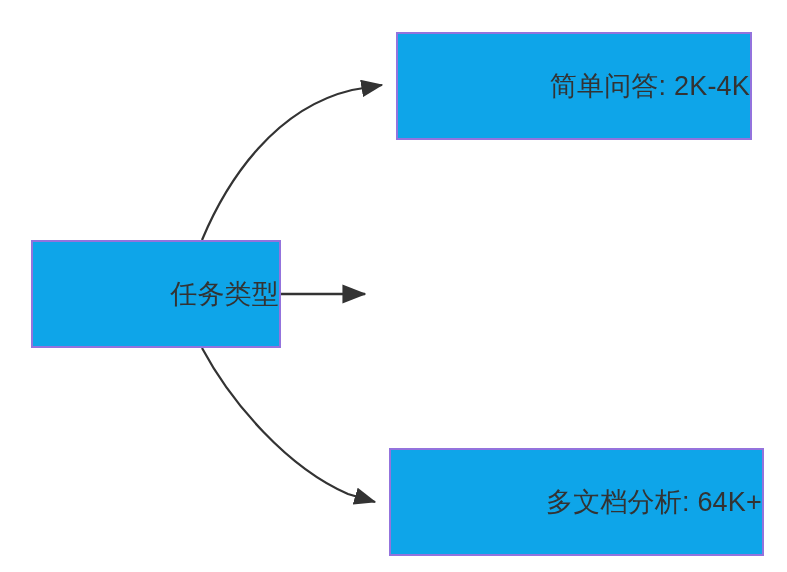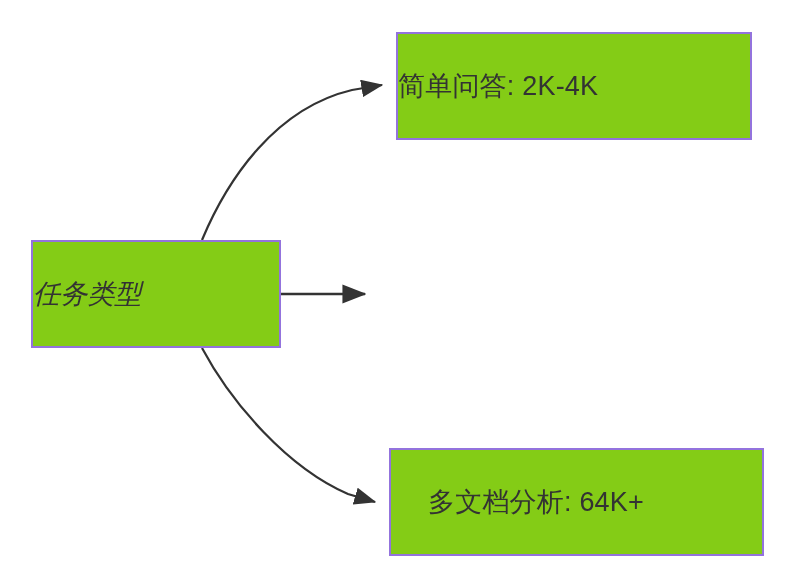--- a/index.html
+++ b/index.html
@@ -24,41 +24,40 @@
     position: absolute;
     left: 0;
     top: 0;
     width: 787px;
     height: 572px;
     pointer-events: none;
   }
   .flow-node {
     position: absolute;
     box-sizing: border-box;
-    background: #84cc16;
+    background: #0ea5e9;
     border: 2px solid #9373DD;
     display: flex;
     align-items: center;
-    justify-content: flex-start;
+    justify-content: flex-end;
     text-align: center;
   }
   .flow-node .node-label {
     color: #333333;
     font-size: 27px;
     line-height: 1.2;
     letter-spacing: 0.2px;
     white-space: nowrap;
     font-family: "Liberation Sans", "DejaVu Sans", sans-serif;
   }
   #node-root {
     left: 31px;
     top: 240px;
     width: 250px;
     height: 108px;
-    font-style: italic;
   }
   #node-simple-qa {
     left: 396px;
     top: 32px;
     width: 356px;
     height: 108px;
   }
   #node-doc-summary {
     left: 379px;
     top: 240px;

